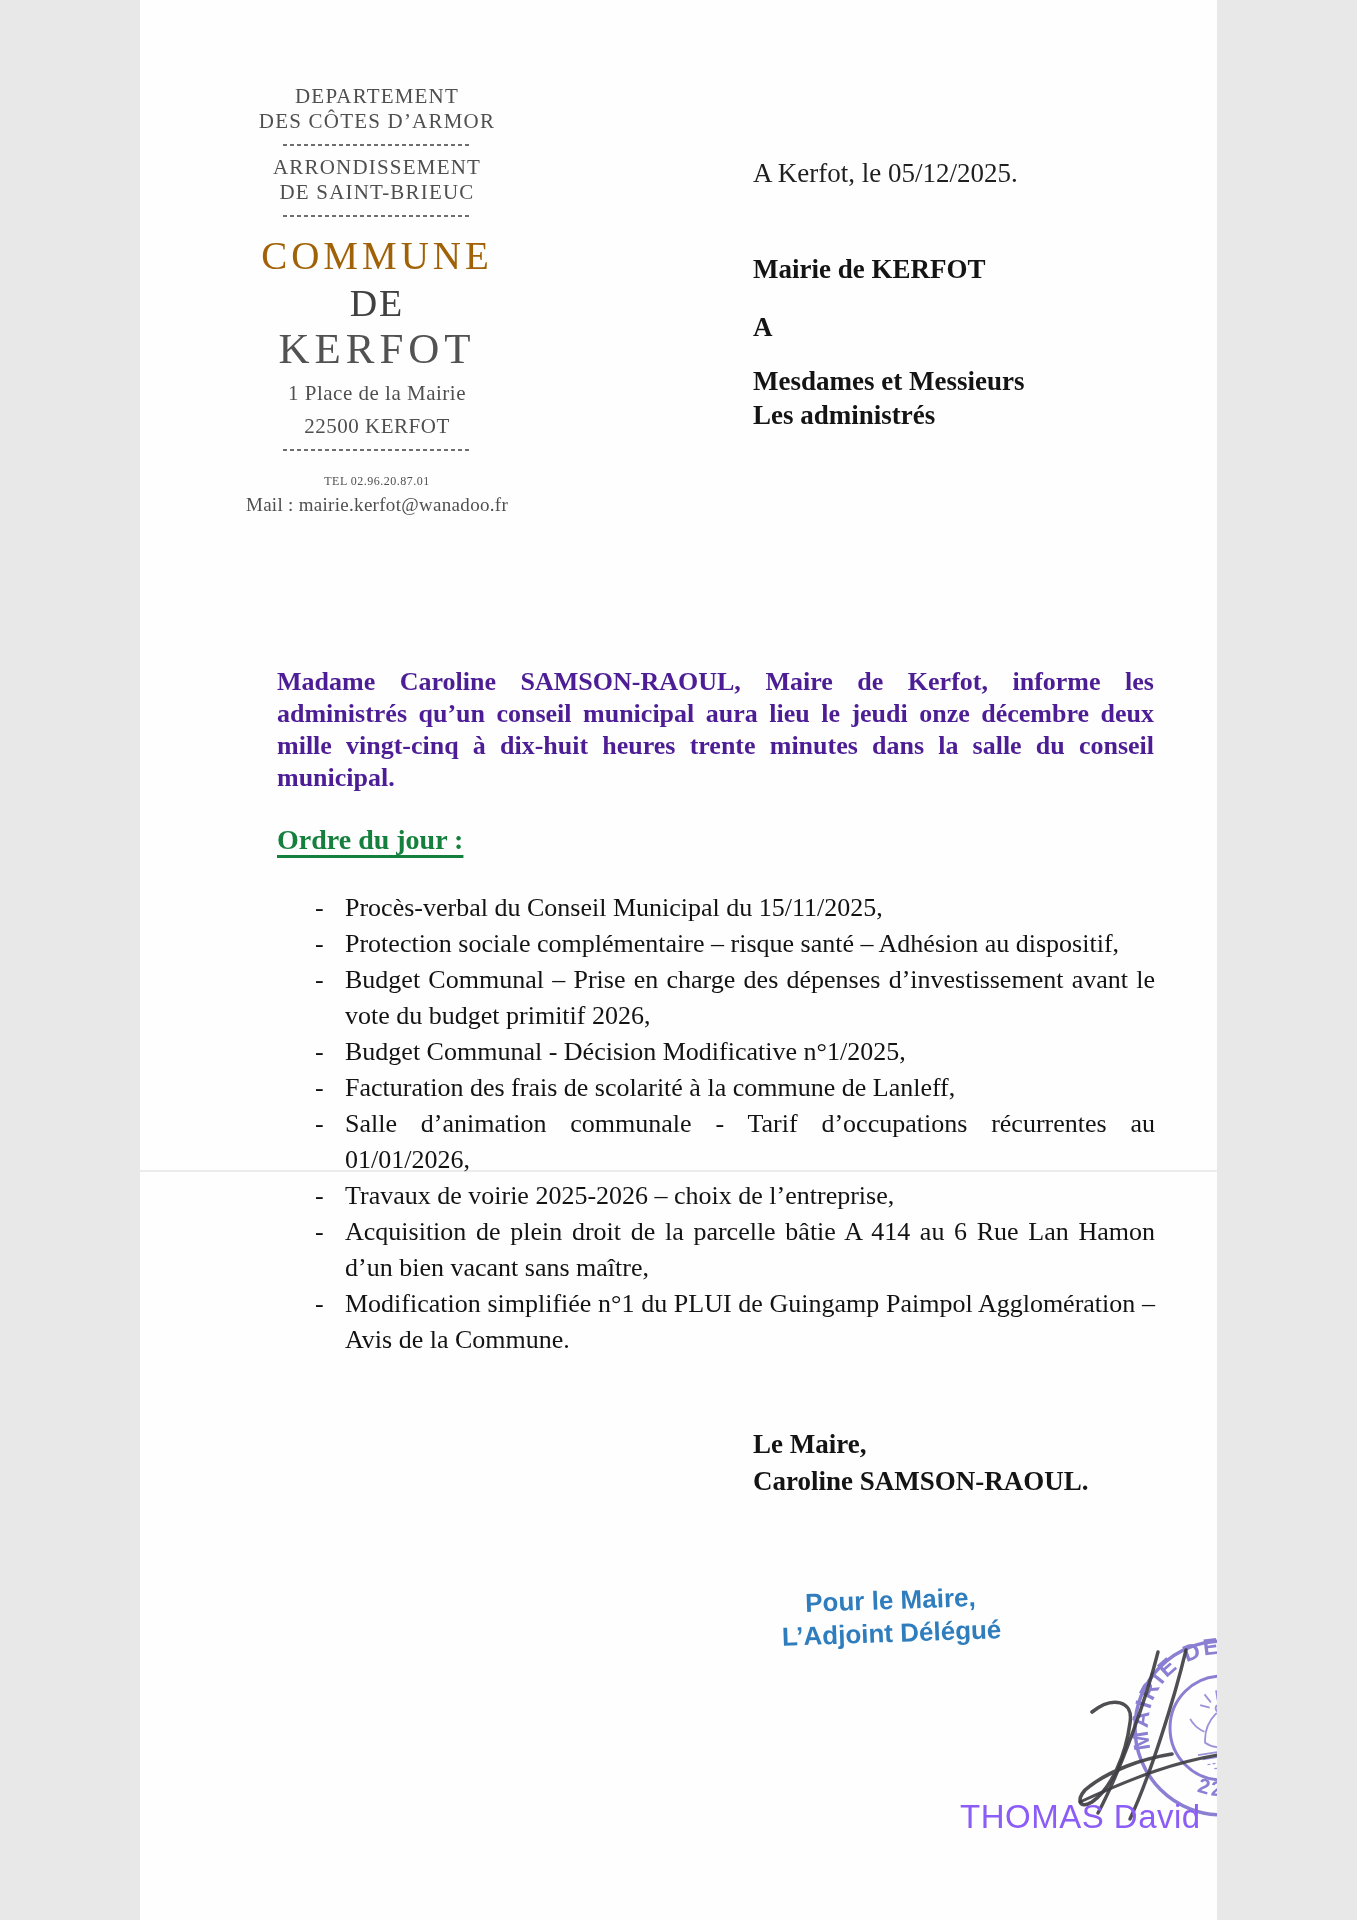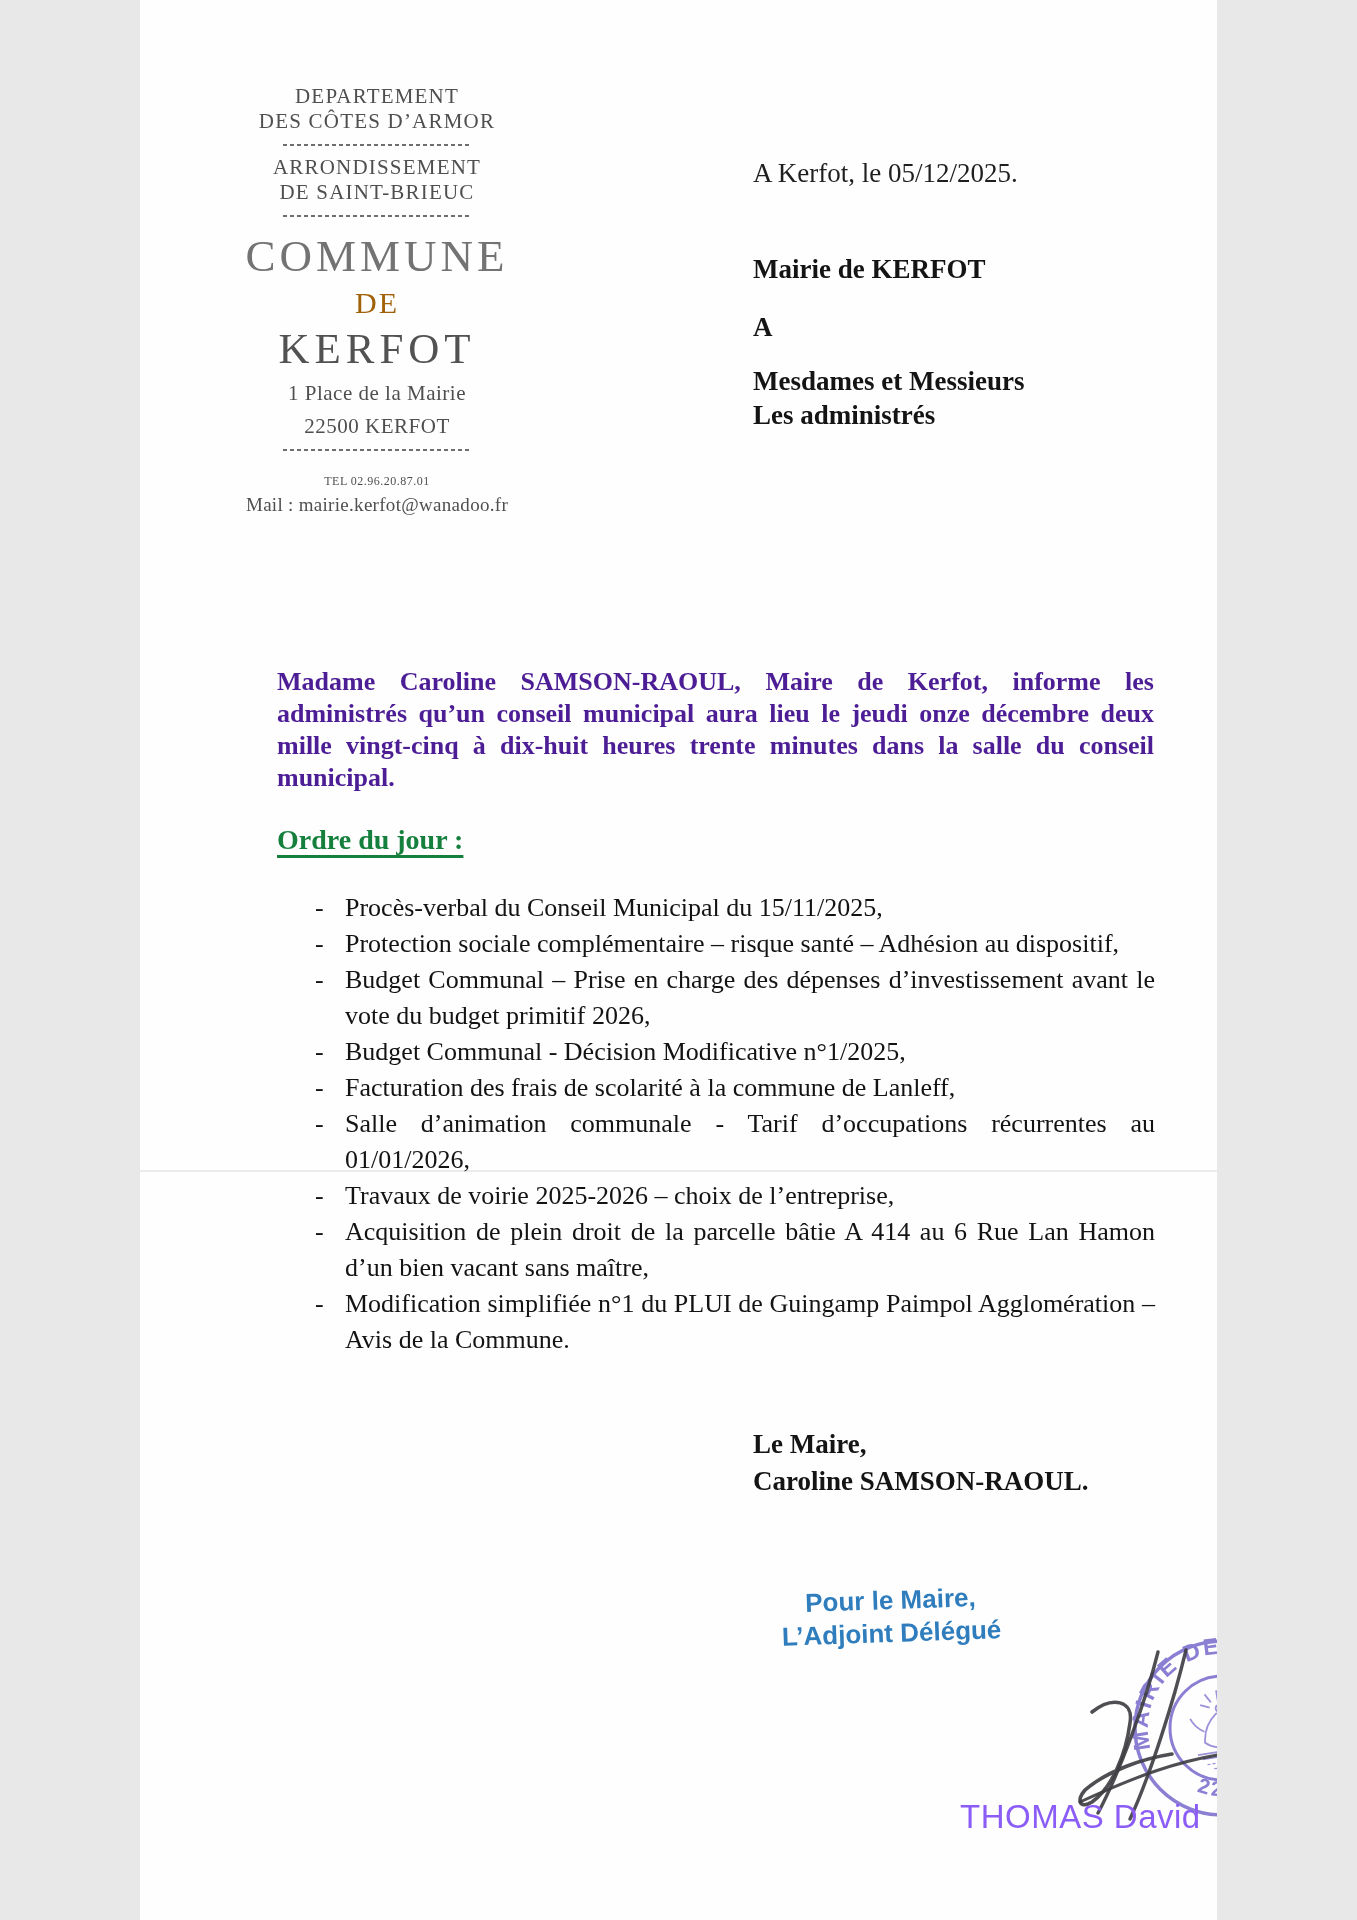--- a/index.html
+++ b/index.html
@@ -17,22 +17,22 @@
   
   .letterhead{
     position:absolute;left:72px;top:84px;width:330px;text-align:center;
     color:#4f4f4f;
   }
   .lh-small{font-size:21px;line-height:25px;letter-spacing:1.2px;}
   .dashed{
     height:2px;width:188px;margin:10px auto 9px;
     background:repeating-linear-gradient(90deg,#6e6e6e 0 4px,transparent 4px 7px);
   }
-  .lh-commune{font-size:45px;line-height:50px;letter-spacing:4px;color:#737373;margin-top:14px;}
-  .lh-de{font-size:30px;line-height:44px;letter-spacing:2px;color:#a16207;}
+  .lh-commune{font-size:39px;line-height:50px;letter-spacing:4px;color:#a16207;margin-top:14px;}
+  .lh-de{font-size:38px;line-height:44px;letter-spacing:2px;color:#404040;}
   .lh-kerfot{font-size:43px;line-height:48px;letter-spacing:5px;color:#525252;}
   .lh-addr{font-size:21px;line-height:25px;margin-top:8px;letter-spacing:.5px;}
   .lh-tel{font-size:12px;line-height:24px;margin-top:18px;letter-spacing:.5px;}
   .lh-mail{font-size:19px;line-height:23px;letter-spacing:.3px;}
 
   
   .dateline{position:absolute;left:613px;top:158px;font-size:27px;color:#1f1f1f;}
   .sender{position:absolute;left:613px;top:254px;font-size:27px;font-weight:bold;color:#141414;}
   .to-label{position:absolute;left:613px;top:312px;font-size:27px;font-weight:bold;color:#141414;}
   .recipient-lines{position:absolute;left:613px;top:364px;font-size:27px;font-weight:bold;line-height:34px;color:#141414;}

